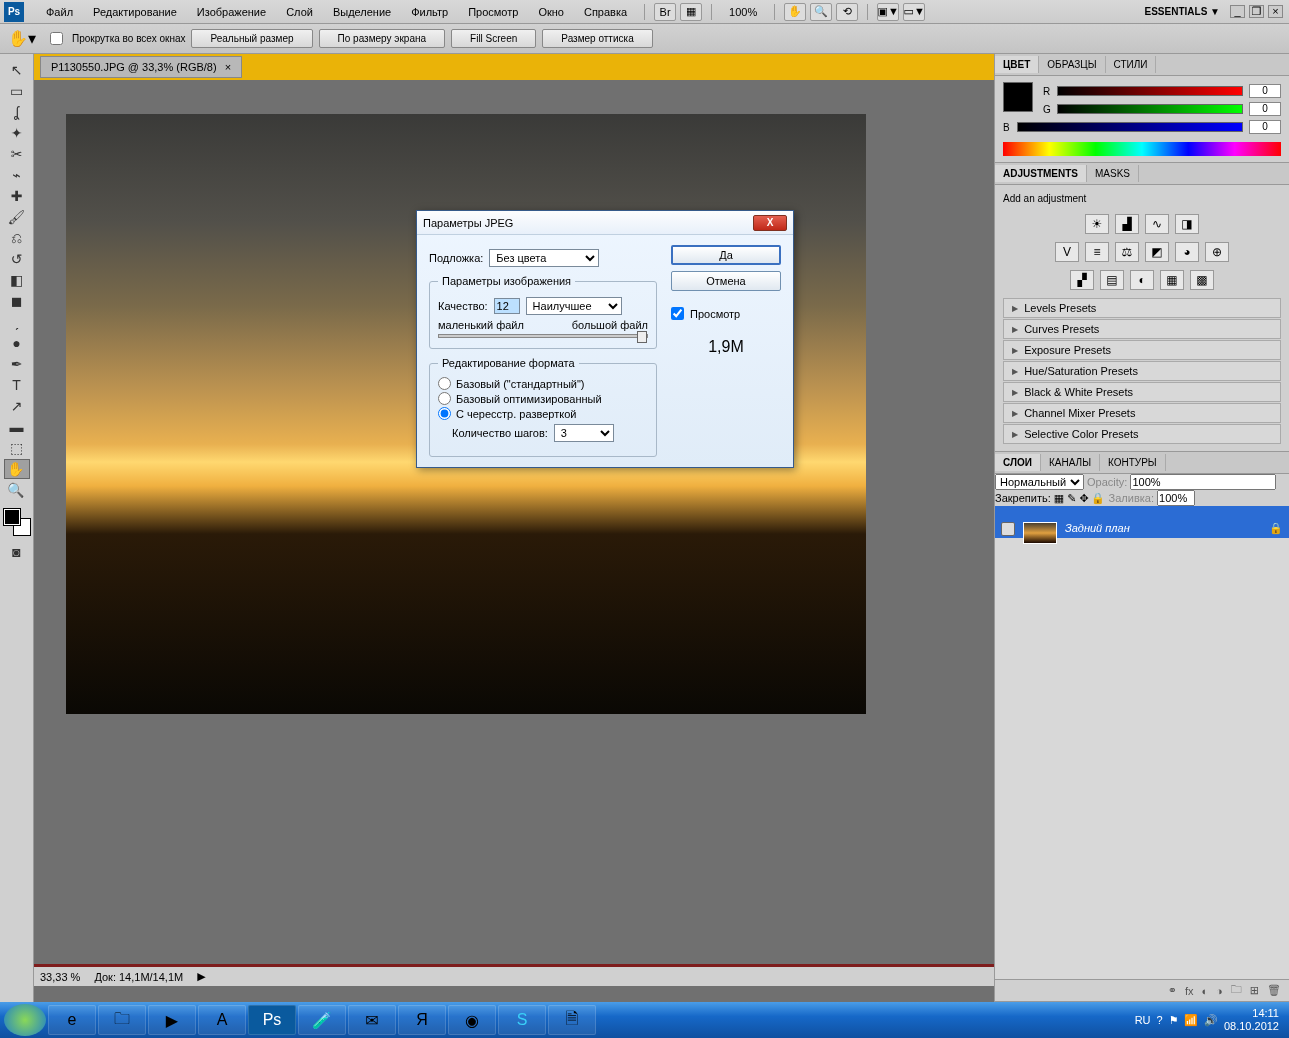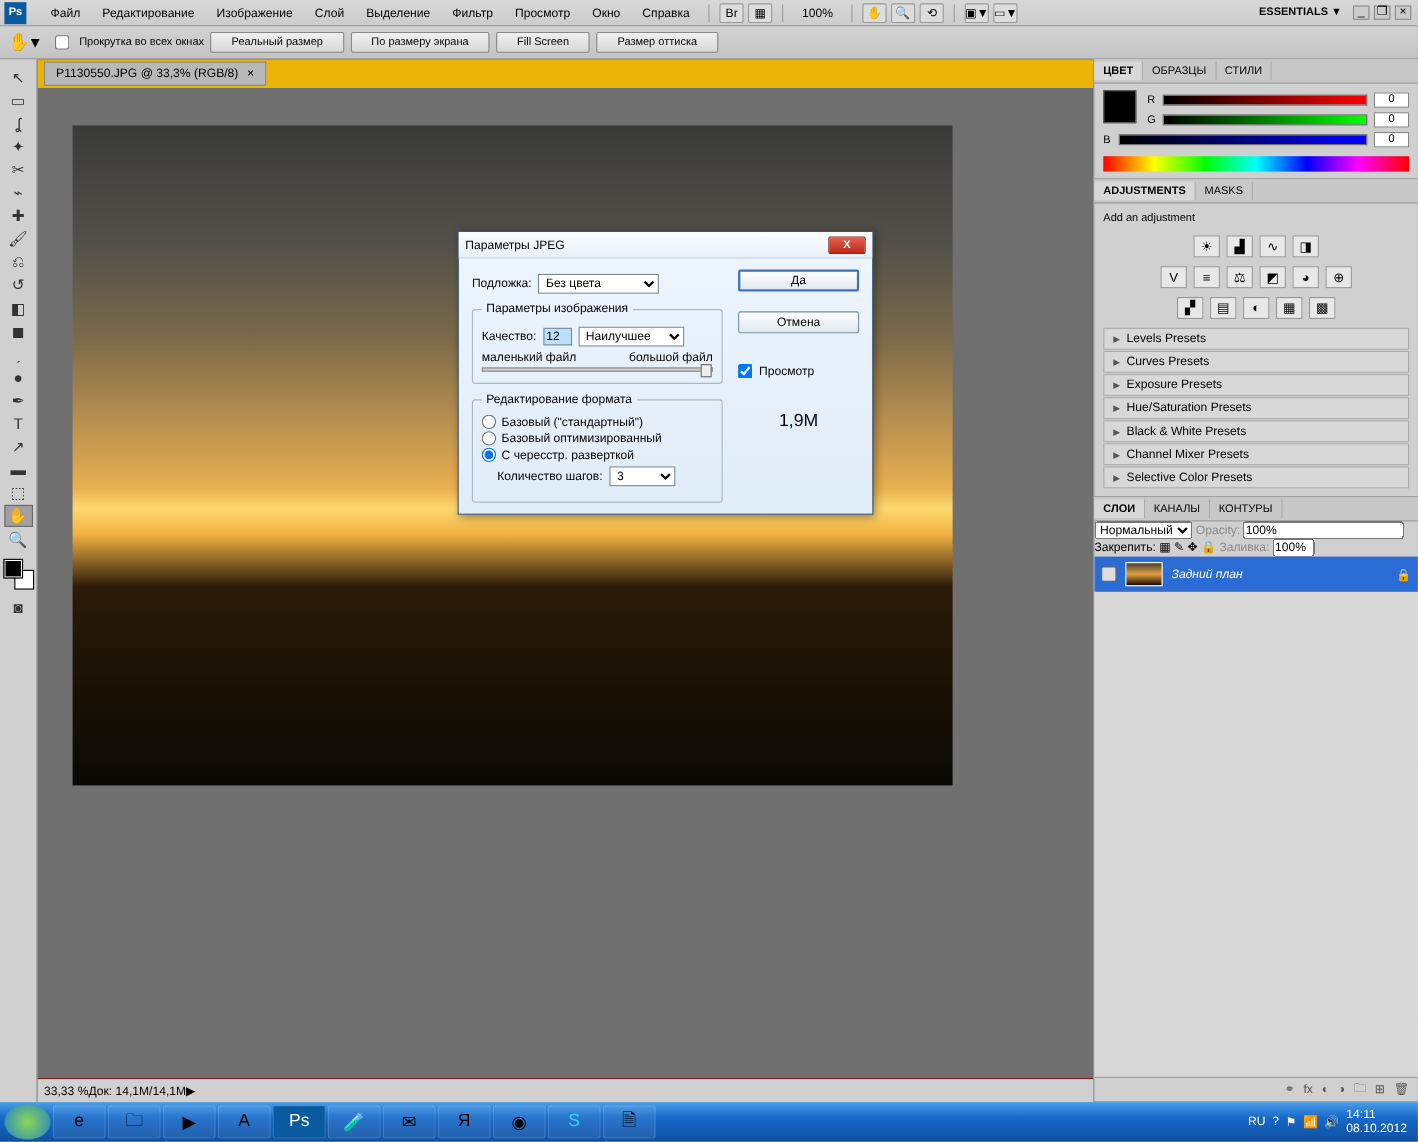--- a/index.html
+++ b/index.html
@@ -21,70 +21,70 @@
 .toolbox .tool{width:26px;height:20px;display:flex;align-items:center;justify-content:center;font-size:14px;color:#333;cursor:pointer}
 .toolbox .tool.sel{background:#a0a0a0;border:1px solid #666}
 .toolbox .swatch{margin-top:8px;position:relative;width:26px;height:26px}
 .toolbox .swatch .fg{position:absolute;width:16px;height:16px;background:#000;border:1px solid #fff;outline:1px solid #000;top:0;left:0}
 .toolbox .swatch .bg{position:absolute;width:16px;height:16px;background:#fff;border:1px solid #fff;outline:1px solid #000;bottom:0;right:0}
 .canvaswrap{flex:1;background:#707070;position:relative;overflow:hidden}
 .doctabs{height:26px;background:#eab308;display:flex;align-items:center;padding-left:6px}
 .doctab{padding:4px 10px;background:#b8b8b8;border:1px solid #888;font-size:10px;display:flex;align-items:center;gap:8px}
 .doctab .x{font-size:11px;cursor:pointer}
 .canvas{position:absolute;top:60px;left:32px;width:800px;height:600px;background:linear-gradient(to bottom,#3a3a38 0%,#52504a 18%,#7a6a4a 32%,#b89050 45%,#e8b050 55%,#ffd870 58%,#f0b040 62%,#2a1a08 70%,#0a0804 100%)}
-.statusbar{position:absolute;bottom:0;left:0;right:0;height:22px;background:#d0d0d0;border-top:1px solid #7f1d1d;display:flex;align-items:center;padding:0 6px;font-size:10px;gap:0}
+.statusbar{position:absolute;bottom:16px;left:0;right:0;height:22px;background:#d0d0d0;border-top:3px solid #7f1d1d;display:flex;align-items:center;padding:0 6px;font-size:10px;gap:14px}
 .panels{width:295px;background:#d0d0d0;border-left:1px solid #999;display:flex;flex-direction:column}
 .panel{border-bottom:1px solid #999}
 .ptabs{height:22px;background:#c8c8c8;display:flex;align-items:center;border-bottom:1px solid #999}
 .ptab{padding:3px 8px;font-size:10px;border-right:1px solid #aaa;cursor:pointer}
 .ptab.act{background:#d8d8d8;font-weight:bold}
 .pbody{padding:6px 8px}
 .colorp .sw-main{width:30px;height:30px;border:1px solid #666;background:#000;float:left;margin-right:10px}
 .colorp .row{display:flex;align-items:center;gap:6px;height:18px}
 .colorp .row .ch{width:8px;font-size:10px}
 .colorp .slider{flex:1;height:10px;border:1px solid #666}
 .colorp .slider.r{background:linear-gradient(to right,#000,#f00)}
 .colorp .slider.g{background:linear-gradient(to right,#000,#0f0)}
 .colorp .slider.b{background:linear-gradient(to right,#000,#00f)}
 .colorp .val{width:32px;height:14px;border:1px solid #888;background:#fff;font-size:10px;text-align:center}
 .spectrum{height:14px;margin-top:6px;background:linear-gradient(to right,red,yellow,lime,cyan,blue,magenta,red)}
 .adj .title{font-weight:normal;font-size:10px;padding:2px 0}
 .adj .iconrow{display:flex;justify-content:center;gap:6px;margin:8px 0}
 .adj .iconrow .ic{width:24px;height:20px;border:1px solid #999;background:#e8e8e8;display:flex;align-items:center;justify-content:center;font-size:12px}
 .presets .preset{height:20px;background:#d8d8d8;border:1px solid #aaa;margin:1px 0;padding:2px 8px;display:flex;align-items:center;font-size:10px;gap:6px}
 .presets .preset .arr{font-size:8px;color:#555}
-.layerrow{height:28px;background:#2b6cd4;color:#fff;display:flex;align-items:center;gap:8px;padding:16px 6px;font-style:italic;font-size:10px}
+.layerrow{height:28px;background:#2b6cd4;color:#fff;display:flex;align-items:flex-start;gap:8px;padding:16px 6px;font-style:italic;font-size:10px}
 .layerrow .eye{width:14px;height:14px;background:#ddd;border:1px solid #666;border-radius:2px}
 .layerrow .thumb{width:34px;height:22px;background:linear-gradient(#4a4030,#e0a040,#1a0800);border:1px solid #fff}
 .layerrow .lock{margin-left:auto;font-style:normal}
 .layerlist{flex:1;background:#d8d8d8;min-height:280px}
 .layerbtns{height:22px;border-top:1px solid #999;display:flex;align-items:center;justify-content:flex-end;gap:8px;padding:0 8px;font-size:11px;color:#555}
 .dialog{position:absolute;top:210px;left:416px;width:378px;background:linear-gradient(#eef6ff,#e0ecf8);border:1px solid #365a8a;box-shadow:2px 2px 8px rgba(0,0,0,.4);z-index:100}
 .dialog .titlebar{height:24px;background:linear-gradient(#fdfdfe,#e8f0fa);display:flex;align-items:center;padding:0 6px;border-bottom:1px solid #c0d0e0}
 .dialog .titlebar .t{font-size:11px}
 .dialog .titlebar .close{margin-left:auto;width:34px;height:16px;background:linear-gradient(#e46050,#c02818);border:1px solid #803020;border-radius:2px;color:#fff;text-align:center;line-height:13px;font-weight:bold;font-size:10px}
 .dialog .dlgbody{padding:10px 12px;display:flex;gap:14px}
 .dialog .left{flex:1}
-.dialog .right{width:110px;display:flex;flex-direction:column;gap:18px}
+.dialog .right{width:110px;display:flex;flex-direction:column;gap:6px}
 .dialog .dbtn{padding:3px 0;background:linear-gradient(#fff,#e0e8f0);border:1px solid #7090b0;border-radius:2px;text-align:center;font-size:11px}
 .dialog .dbtn.primary{border:2px solid #3a70c0;padding:2px 0}
 .dialog fieldset{border:1px solid #a8b8c8;border-radius:3px;padding:6px 8px 10px;margin-top:8px}
 .dialog legend{font-size:11px;padding:0 4px}
 .dialog .frow{display:flex;align-items:center;gap:6px;margin:4px 0;font-size:11px}
 .dialog select,.dialog input[type=text]{font-size:11px;padding:1px 2px;border:1px solid #7a8a9a;background:#fff}
 .dialog .smalltxt{font-size:9px;display:flex;justify-content:space-between;margin-top:2px}
 .dialog .sliderbar{height:4px;background:#ccc;border:1px solid #888;position:relative;margin-top:3px}
 .dialog .sliderbar .thumb{position:absolute;right:0;top:-4px;width:10px;height:12px;background:#eee;border:1px solid #666}
 .dialog label.radio{display:flex;align-items:center;gap:5px;font-size:11px;margin:2px 0}
 .taskbar{position:absolute;bottom:0;left:0;right:0;height:36px;background:linear-gradient(#4a9de8,#1668c8 40%,#0f50a0);display:flex;align-items:center;padding:0 4px;gap:2px}
 .taskbar .start{width:42px;height:32px;background:radial-gradient(circle,#8ad858,#2080c8);border-radius:50%}
 .taskbar .tbtn{width:48px;height:30px;background:rgba(255,255,255,.08);border:1px solid rgba(255,255,255,.15);display:flex;align-items:center;justify-content:center;font-size:16px;border-radius:2px}
 .taskbar .tbtn.act{background:rgba(255,255,255,.25)}
 .taskbar .tray{margin-left:auto;display:flex;align-items:center;gap:6px;color:#fff;font-size:10px;padding-right:6px}
-.taskbar .clock{text-align:left;line-height:13px}
+.taskbar .clock{text-align:right;line-height:13px}
 </style>
 </head>
 <body>
 
 <div class="menubar">
   <div class="ps-logo">Ps</div>
   <div class="mnu">Файл</div>
   <div class="mnu">Редактирование</div>
   <div class="mnu">Изображение</div>
   <div class="mnu">Слой</div>

